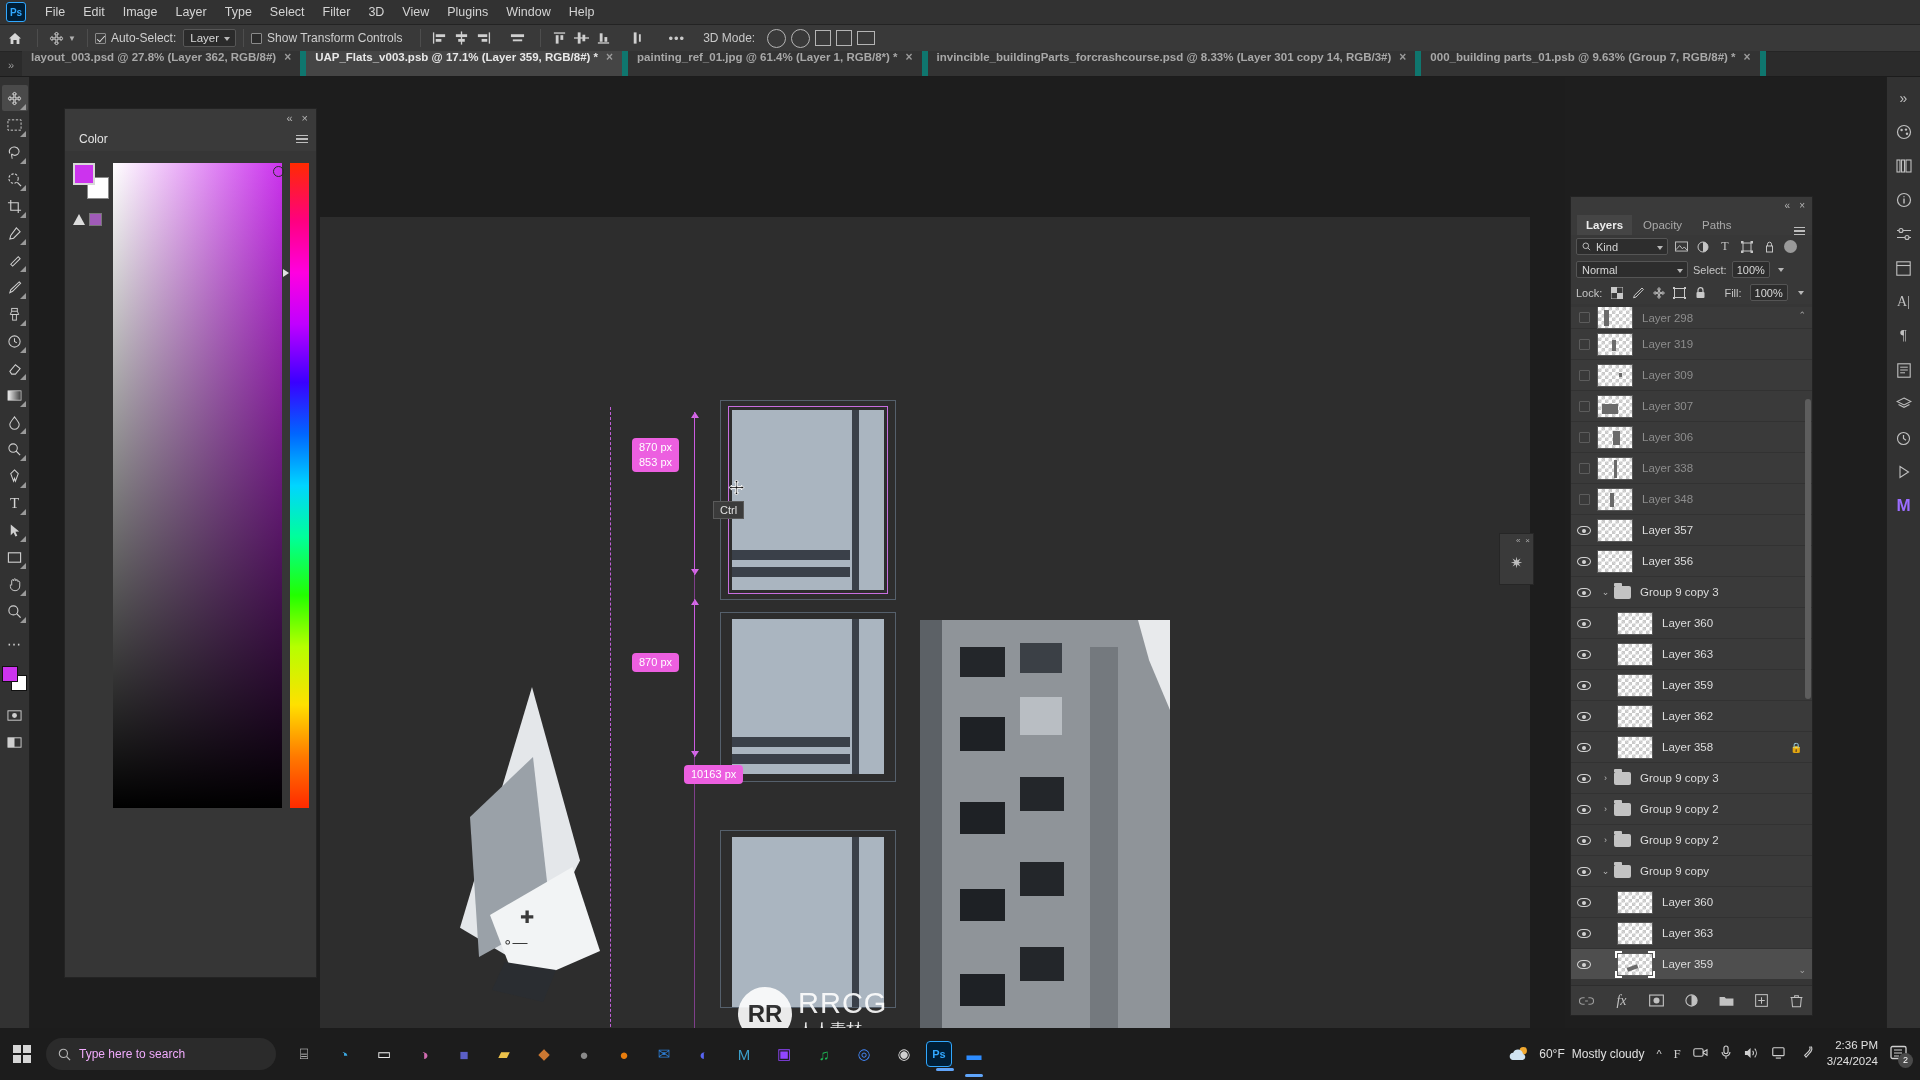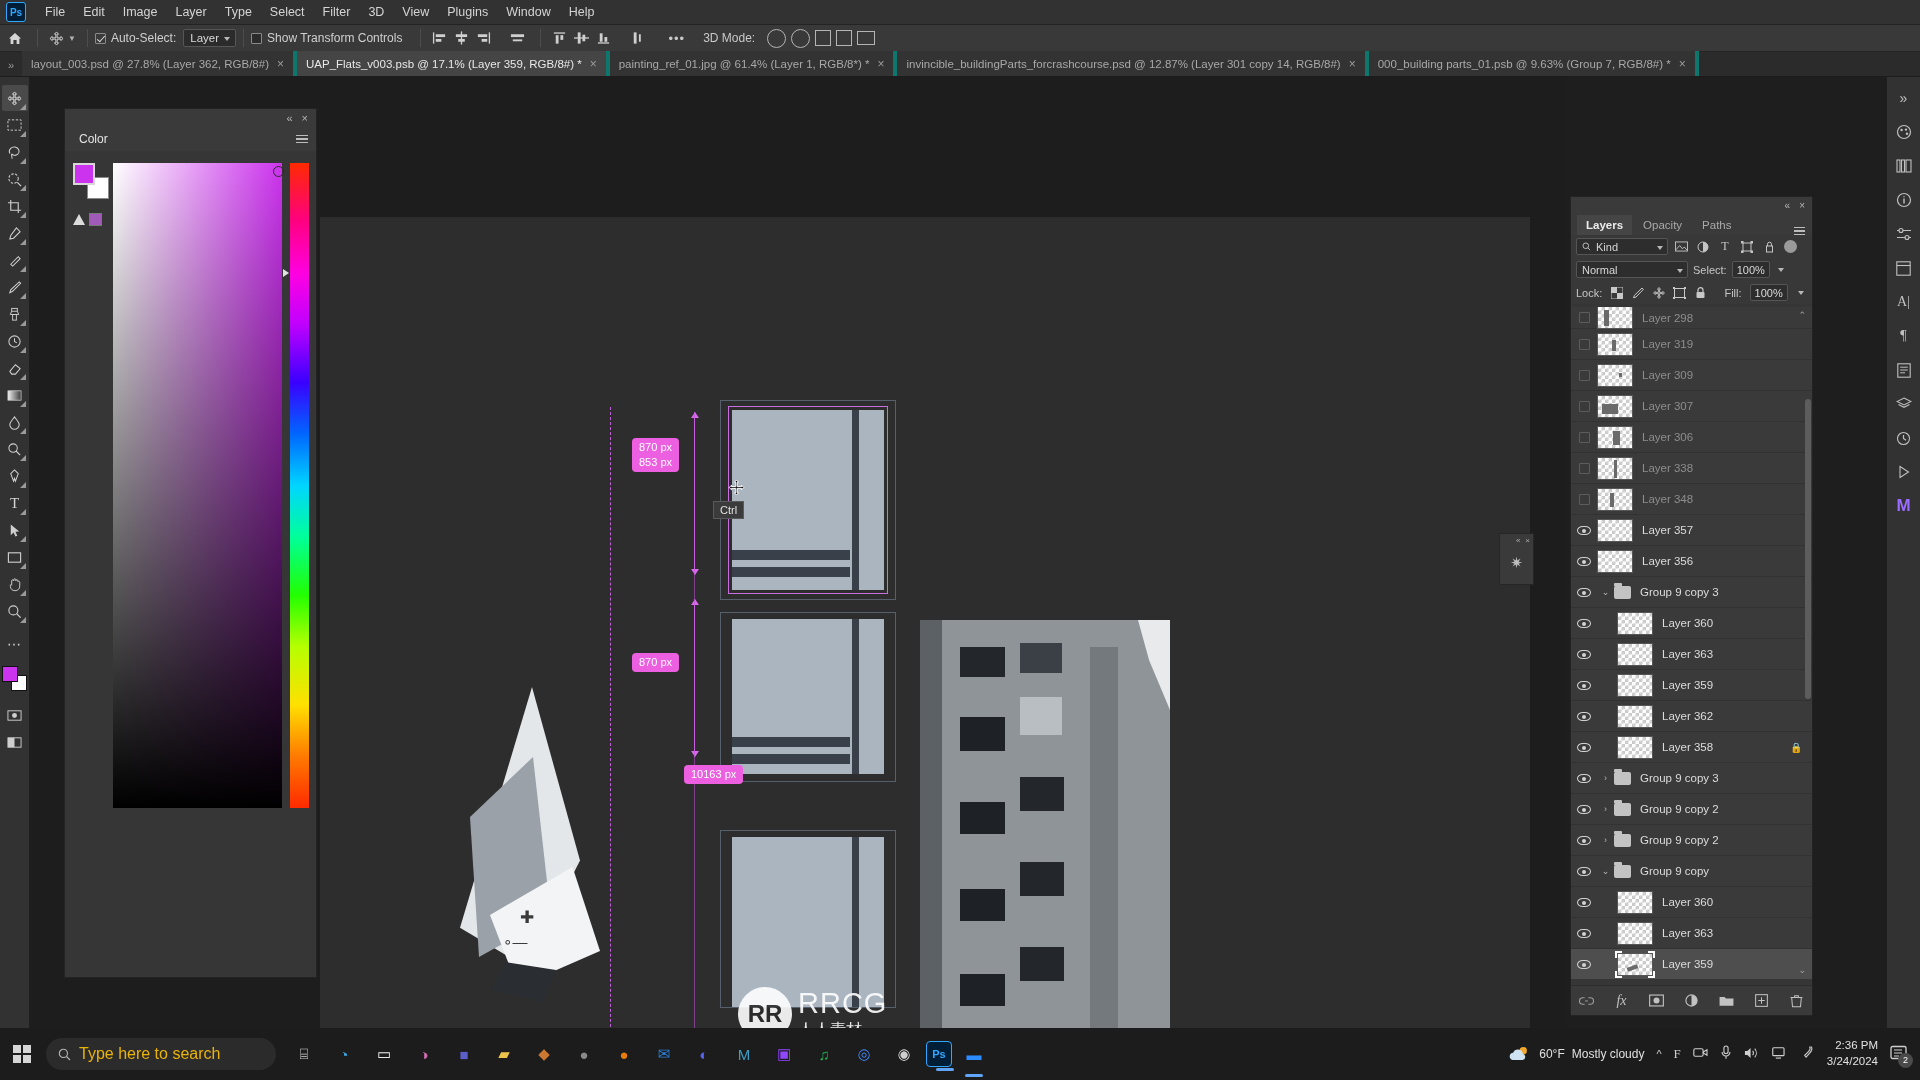--- a/index.html
+++ b/index.html
@@ -66,24 +66,24 @@
   .icon-circle { width:19px; height:19px; border-radius:50%; border:1.4px solid #b4b4b4; }
 
   
   .tabbar {
     position:absolute; left:0; top:52px; width:1920px; height:25px;
     background:#2b2b2b; display:flex; align-items:flex-end;
     border-bottom:1px solid #1c1c1c;
   }
   .tab-arrows { width:22px; font-size:11px; color:#9a9a9a; padding:0 0 5px 8px; }
   .tab {
-    height:25px; display:flex; align-items:center; gap:8px;
+    height:25px; display:flex; align-items:flex-start; gap:8px;
     padding:0 9px; font-size:11.5px; color:#a8a8a8;
-    background:#333333; border-right:4px solid #0f766e;
-    white-space:nowrap; cursor:default;
+    background:#333333; border-right:6px solid #0f766e;
+    white-space:nowrap; cursor:default;font-weight:bold;
   }
   .tab.active { background:#454545; color:#e8e8e8; }
   .tab-close { font-size:12px; color:#9b9b9b; line-height:1; }
 
   
   .toolbar {
     position:absolute; left:0; top:77px; width:30px; height:955px;
     background:#323232; border-right:1px solid #1f1f1f;
     display:flex; flex-direction:column; align-items:center; padding-top:8px;
   }
@@ -379,21 +379,21 @@
   .taskbar {
     position:absolute; left:0; bottom:0; width:1920px; height:52px;
     background:#1c1c1c; display:flex; align-items:center;
   }
   .tb-start { width:44px; display:flex; align-items:center; justify-content:center; }
   .win-logo { display:grid; grid-template-columns:8px 8px; grid-template-rows:8px 8px; gap:2px; }
   .win-logo i { background:#d6d6d6; display:block; }
   .tb-search {
     width:230px; height:32px; background:#2b2b2b; border-radius:16px;
     display:flex; align-items:center; gap:8px; padding:0 12px;
-    font-size:16px; color:#eab308; margin-left:2px;
+    font-size:12px; color:#f0abfc; margin-left:2px;
   }
   .tb-apps { display:flex; align-items:center; gap:4px; margin-left:10px; }
   .tb-app {
     width:36px; height:36px; border-radius:5px;
     display:flex; align-items:center; justify-content:center;
     font-size:15px; color:#ddd; position:relative;
   }
   .tb-app.active::after {
     content:""; position:absolute; bottom:-5px; left:9px; width:18px; height:3px;
     background:#60a5fa; border-radius:2px;
@@ -568,21 +568,21 @@
         </div>
         <div class="tab active">
           <span>UAP_Flats_v003.psb @ 17.1% (Layer 359, RGB/8#) *</span>
           <span class="tab-close">×</span>
         </div>
         <div class="tab">
           <span>painting_ref_01.jpg @ 61.4% (Layer 1, RGB/8*) *</span>
           <span class="tab-close">×</span>
         </div>
         <div class="tab">
-          <span>invincible_buildingParts_forcrashcourse.psd @ 12.87% (Layer 301 copy 14, RGB/8#)</span>
+          <span>invincible_buildingParts_forcrashcourse.psd @ 8.33% (Layer 301 copy 14, RGB/3#)</span>
           <span class="tab-close">×</span>
         </div>
         <div class="tab">
           <span>000_building parts_01.psb @ 9.63% (Group 7, RGB/8#) *</span>
           <span class="tab-close">×</span>
         </div>
       </div>
   </div>
 
   <div class="toolbar">

